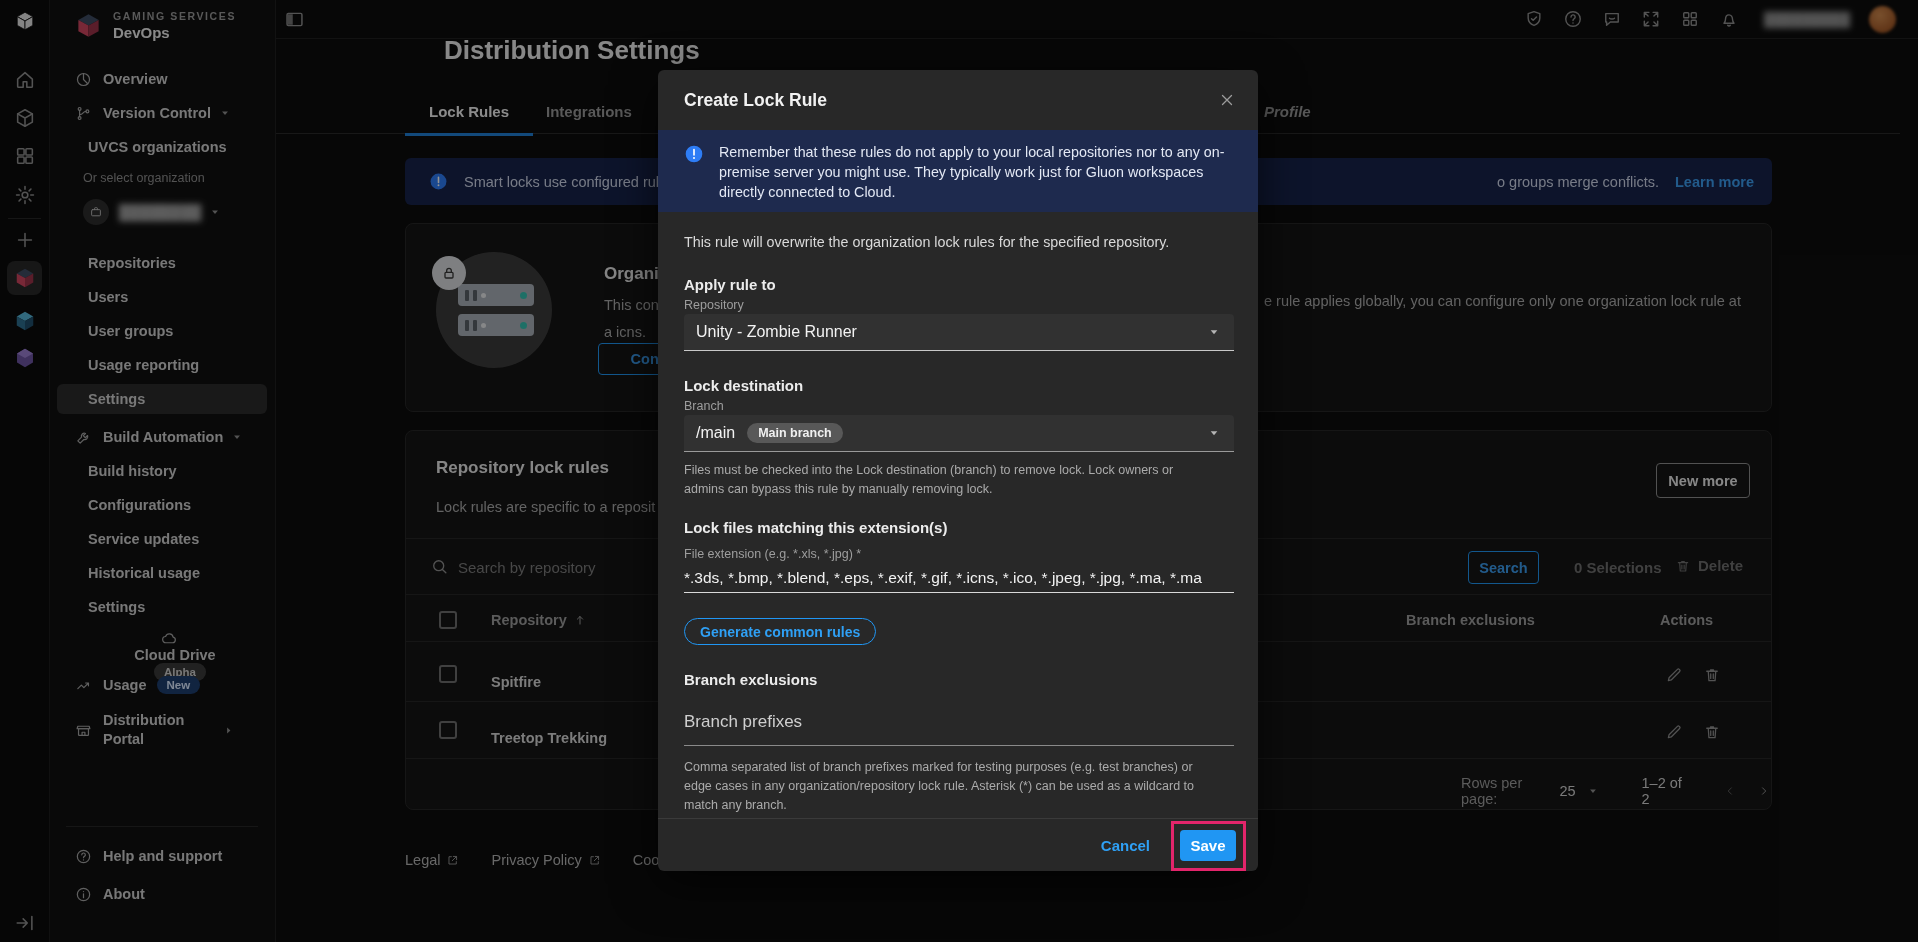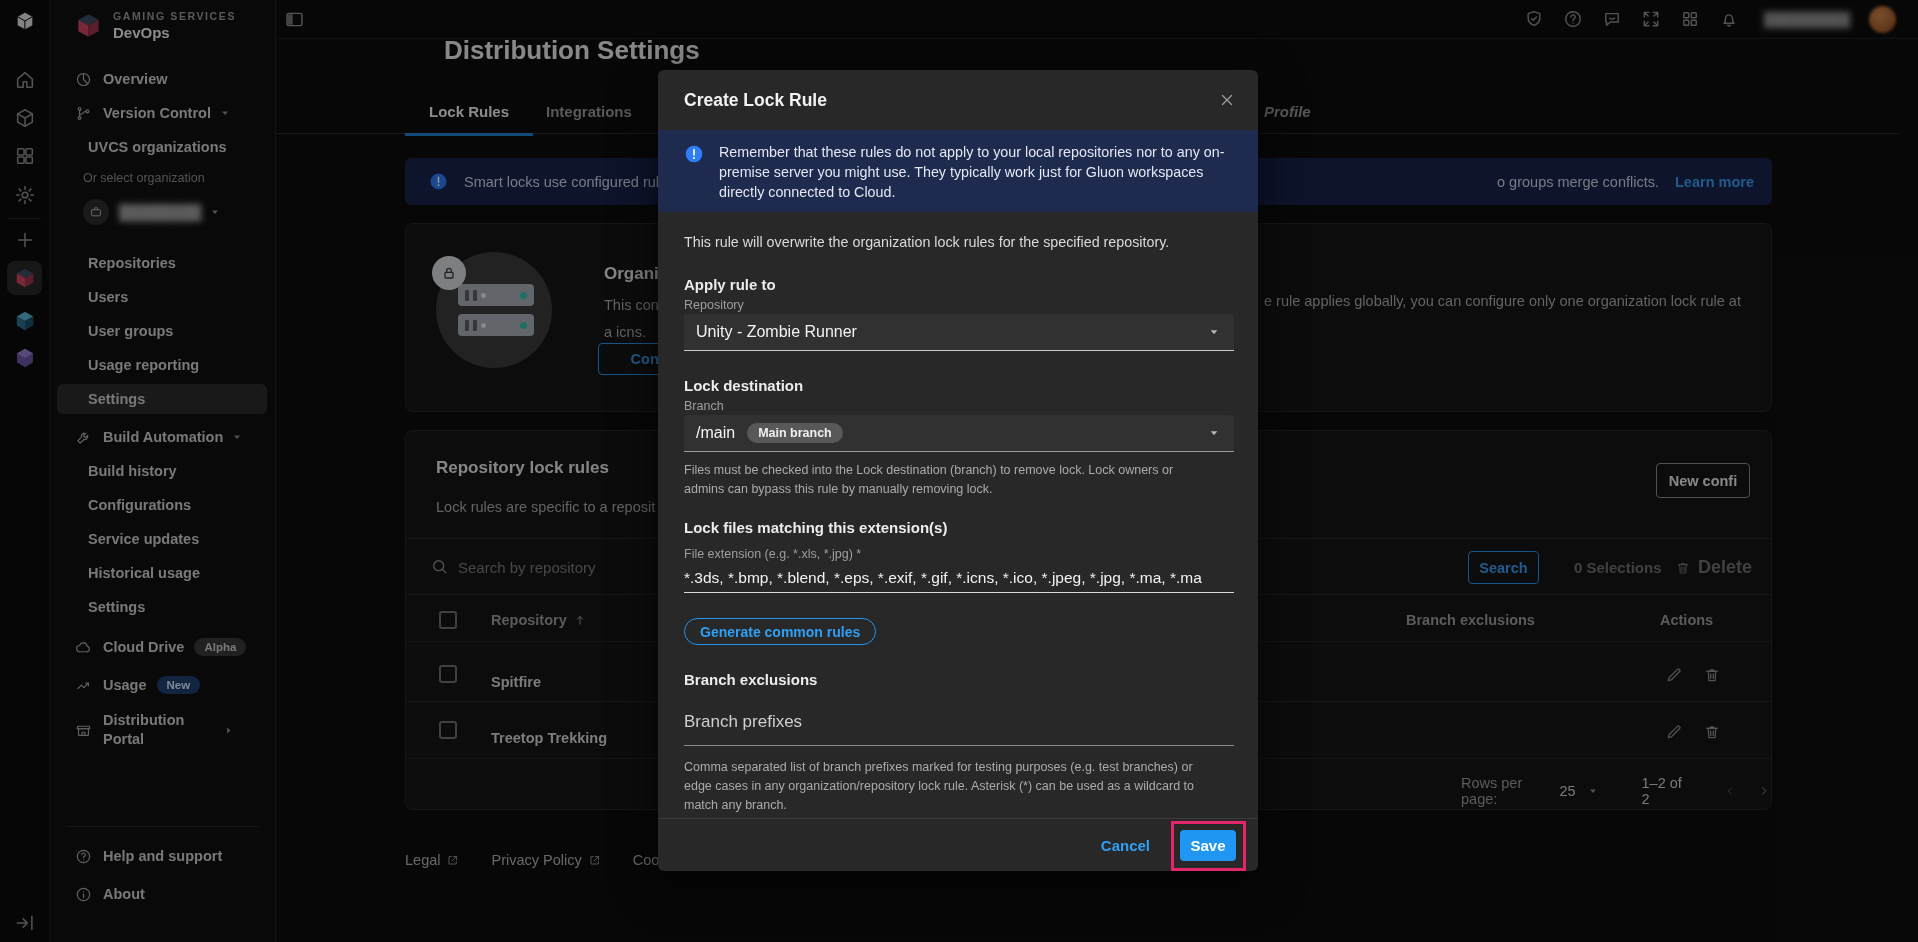--- a/index.html
+++ b/index.html
@@ -90,21 +90,21 @@
   .r-title{position:absolute;left:30px;top:27px;font-size:17px;font-weight:700;color:#e6e6e6;}
   .r-sub{position:absolute;left:30px;top:68px;font-size:14.5px;color:#ababab;}
   .btn-outline-gray{position:absolute;left:1250px;top:32px;width:92px;height:33px;display:flex;align-items:center;justify-content:center;
        border:1px solid #8d8d8d;border-radius:4px;color:#e8e8e8;font-size:14.5px;font-weight:700;cursor:pointer;}
   .hdiv{position:absolute;left:0;right:0;border-top:1px solid #262626;}
   .search-ic{position:absolute;left:24px;top:126px;width:19px;height:19px;color:#8f8f8f;}
   .search-ic svg{width:100%;height:100%;}
   .search-ph{position:absolute;left:52px;top:128px;font-size:15px;color:#7c7c7c;}
   .r-search-btn{position:absolute;left:1062px;top:120px;width:71px;height:33px;}
   .r-selections{position:absolute;left:1168px;top:128px;font-size:15px;color:#6f6f6f;font-weight:600;}
-  .r-delete{position:absolute;left:1269px;top:126px;display:flex;align-items:center;gap:7px;font-size:18px;color:#6f6f6f;font-weight:600;}
+  .r-delete{position:absolute;left:1269px;top:126px;display:flex;align-items:center;gap:7px;font-size:15px;color:#6f6f6f;font-weight:600;}
   .r-delete .ic{width:16px;height:16px;}
   .r-delete .ic svg{width:100%;height:100%;}
   .chk{position:absolute;width:18px;height:18px;border:2px solid #6f6f6f;border-radius:3px;box-sizing:border-box;cursor:pointer;}
   .col-h{position:absolute;font-size:14.5px;font-weight:700;color:#9d9d9d;display:flex;align-items:center;gap:6px;}
   .col-h .ic{width:14px;height:14px;}
   .col-h .ic svg{width:100%;height:100%;}
   .cell{position:absolute;font-size:14.5px;font-weight:600;color:#d6d6d6;}
   .row-act{position:absolute;display:flex;gap:20px;color:#8f8f8f;}
   .row-act .ic{width:18px;height:18px;cursor:pointer;}
   .row-act .ic svg{width:100%;height:100%;}
@@ -297,21 +297,21 @@
         </div>
         <div class="sb-item lv-sub">
           <span class="lbl">Service updates</span>
         </div>
         <div class="sb-item lv-sub">
           <span class="lbl">Historical usage</span>
         </div>
         <div class="sb-item lv-sub">
           <span class="lbl">Settings</span>
         </div>
-        <div class="sb-item lv-top" style="margin-top: 6px;">
+        <div class="sb-item lv-top" style="margin-top: 6px; flex-direction: column;">
           <span class="ic"><svg viewBox="0 0 24 24" fill="none" stroke="currentColor" stroke-width="1.7" stroke-linecap="round" stroke-linejoin="round">
               <path d="M7 18h9.5a4 4 0 0 0 .6-7.9A5.5 5.5 0 0 0 6.5 9.2 4.4 4.4 0 0 0 7 18z"></path>
             </svg></span>
           <span class="lbl">Cloud Drive</span>
           <span class="badge gray">Alpha</span>
         </div>
         <div class="sb-item lv-top" style="margin-top: 4px;">
           <span class="ic"><svg viewBox="0 0 24 24" fill="none" stroke="currentColor" stroke-width="1.7" stroke-linecap="round" stroke-linejoin="round">
               <path d="M4 16.5l5-5 3.5 3.5 6.5-6.5M19 12.5v-4h-4"></path>
             </svg></span>
@@ -442,21 +442,21 @@
       <div class="o-title">Organiza</div>
       <div class="o-line1">This confi</div>
       <div class="o-line2">a icns.</div>
       <button class="btn-outline-blue o-btn">Configu</button>
       <div class="o-right">e rule applies globally, you can configure only one organization lock rule at</div>
     </section>
 
     <section class="card repo-card">
       <div class="r-title">Repository lock rules</div>
       <div class="r-sub">Lock rules are specific to a reposit</div>
-      <div class="btn-outline-gray">New confi</div>
+      <div class="btn-outline-gray">New more</div>
       <div class="hdiv" style="top:107px;"></div>
 
       <span class="search-ic"><svg viewBox="0 0 24 24" fill="none" stroke="currentColor" stroke-width="1.7" stroke-linecap="round" stroke-linejoin="round">
             <circle cx="11" cy="11" r="6.3"></circle>
             <path d="M15.7 15.7 20 20"></path>
           </svg></span>
       <span class="search-ph">Search by repository</span>
       <button class="btn-outline-blue r-search-btn">Search</button>
       <span class="r-selections">0 Selections</span>
       <span class="r-delete">

